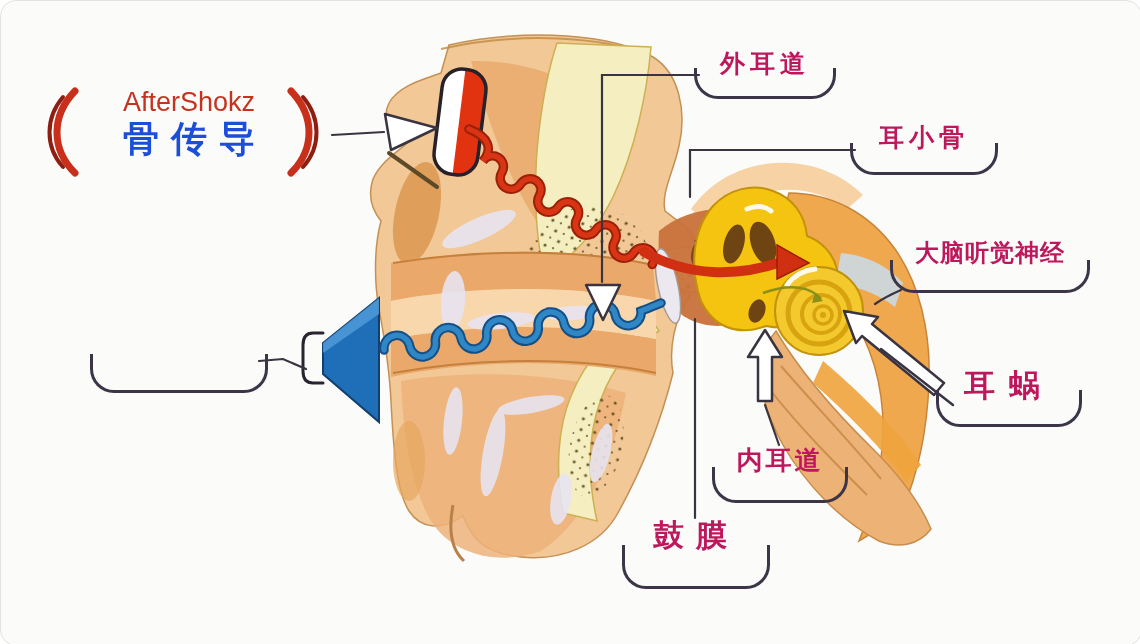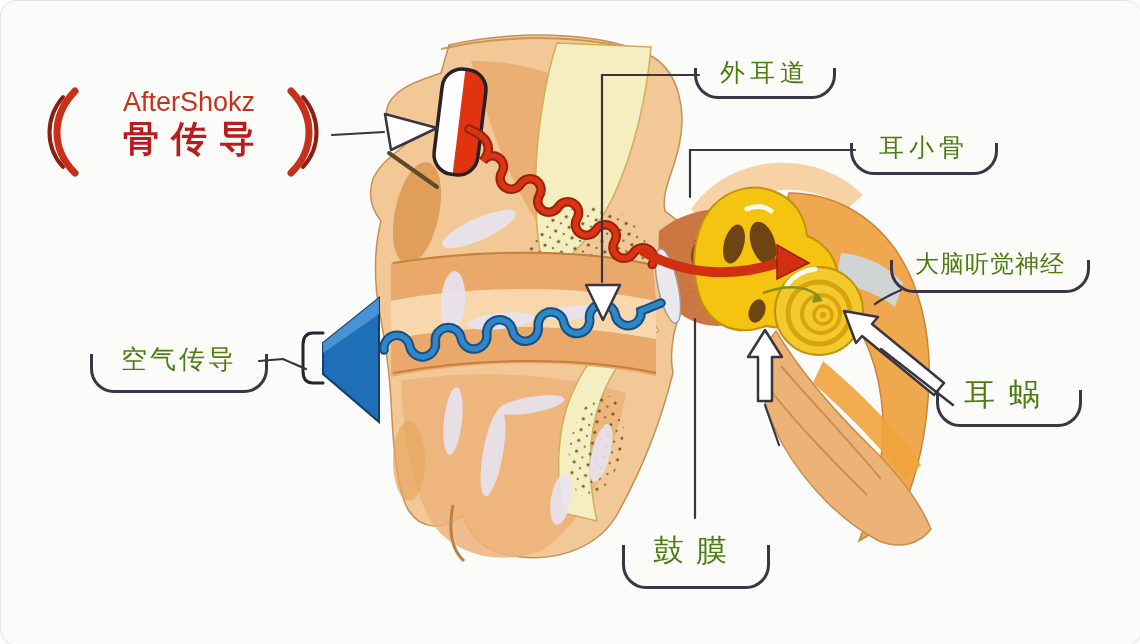--- a/index.html
+++ b/index.html
@@ -3,22 +3,22 @@
 <meta charset="utf-8">
 <style>
   html,body{margin:0;padding:0;background:#ffffff;}
   .stage{
     position:relative;width:1140px;height:644px;overflow:hidden;
     background:#fbfbfa;border-radius:16px;border:1px solid #e3e3e3;
     font-family:"Liberation Sans","DejaVu Sans",sans-serif;
   }
   .art{position:absolute;left:0;top:0;width:100%;height:100%;}
   .lbl{
-    position:absolute;display:flex;align-items:center;justify-content:center;
-    color:#4d7c0f;font-weight:normal;z-index:5;white-space:nowrap;
+    position:absolute;display:flex;justify-content:center;
+    color:#be185d;font-weight:bold;z-index:5;white-space:nowrap;
   }
   .lbl .txt{position:relative;z-index:2;}
   .swoosh{
     position:absolute;left:-5px;right:-5px;top:42%;bottom:-2px;
     border:3px solid #3b3547;border-top:none;
     border-radius:0 0 24px 24px;z-index:1;
   }
   
   .lbl-outer   {left:698px;top:46px;width:132px;height:50px;font-size:25px;letter-spacing:5px;}
   .lbl-ossicle {left:854px;top:120px;width:138px;height:52px;font-size:25px;letter-spacing:5px;}
@@ -27,21 +27,21 @@
   .lbl-inner   {left:716px;top:442px;width:126px;height:58px;font-size:26px;letter-spacing:3px;}
   .lbl-eardrum {left:626px;top:514px;width:138px;height:72px;font-size:31px;letter-spacing:12px;}
   .lbl-air     {left:94px; top:326px;width:168px;height:64px;font-size:26px;letter-spacing:3px;}
   .brand-box{position:absolute;left:36px;top:82px;width:292px;height:92px;z-index:5;}
   .brand-name{
     position:absolute;left:64px;top:4px;width:176px;text-align:center;
     font-size:27px;font-weight:normal;color:#c5331f;letter-spacing:0px;
   }
   .brand-title{
     position:absolute;left:56px;top:32px;width:192px;text-align:center;
-    font-size:36px;font-weight:bold;color:#b91c1c;letter-spacing:12px;text-indent:12px;
+    font-size:36px;font-weight:bold;color:#1d4ed8;letter-spacing:12px;text-indent:12px;
   }
 </style>
 </head>
 <body>
 
 <div class="stage">
 
   <svg class="art" viewBox="0 0 1140 644">
     <defs>
       <pattern id="stip" patternUnits="userSpaceOnUse" width="14" height="11">
@@ -210,21 +210,20 @@
       <path d="M 290,90 C 314,115 314,148 290,172" stroke="#c8301b" stroke-width="7"></path>
     </g>
   </svg>
 
   <div class="brand-box">
     <div class="brand-name">AfterShokz</div>
     <div class="brand-title">骨传导</div>
   </div>
 
   <div class="lbl lbl-air">
-    <span class="txt">空气传导</span>
     <span class="swoosh"></span>
   </div>
 
   <div class="lbl lbl-outer">
     <span class="txt">外耳道</span>
     <span class="swoosh"></span>
   </div>
 
   <div class="lbl lbl-nerve">
     <span class="txt">大脑听觉神经</span>
@@ -234,19 +233,23 @@
   <div class="lbl lbl-ossicle">
     <span class="txt">耳小骨</span>
     <span class="swoosh"></span>
   </div>
 
   <div class="lbl lbl-cochlea">
     <span class="txt">耳蜗</span>
     <span class="swoosh"></span>
   </div>
 
+  <div class="lbl lbl-inner">
+    <span class="txt">内耳道</span>
+    <span class="swoosh"></span>
+  </div>
 
   <div class="lbl lbl-eardrum">
     <span class="txt">鼓膜</span>
     <span class="swoosh"></span>
   </div>
 
 </div>
 
 </body></html>

